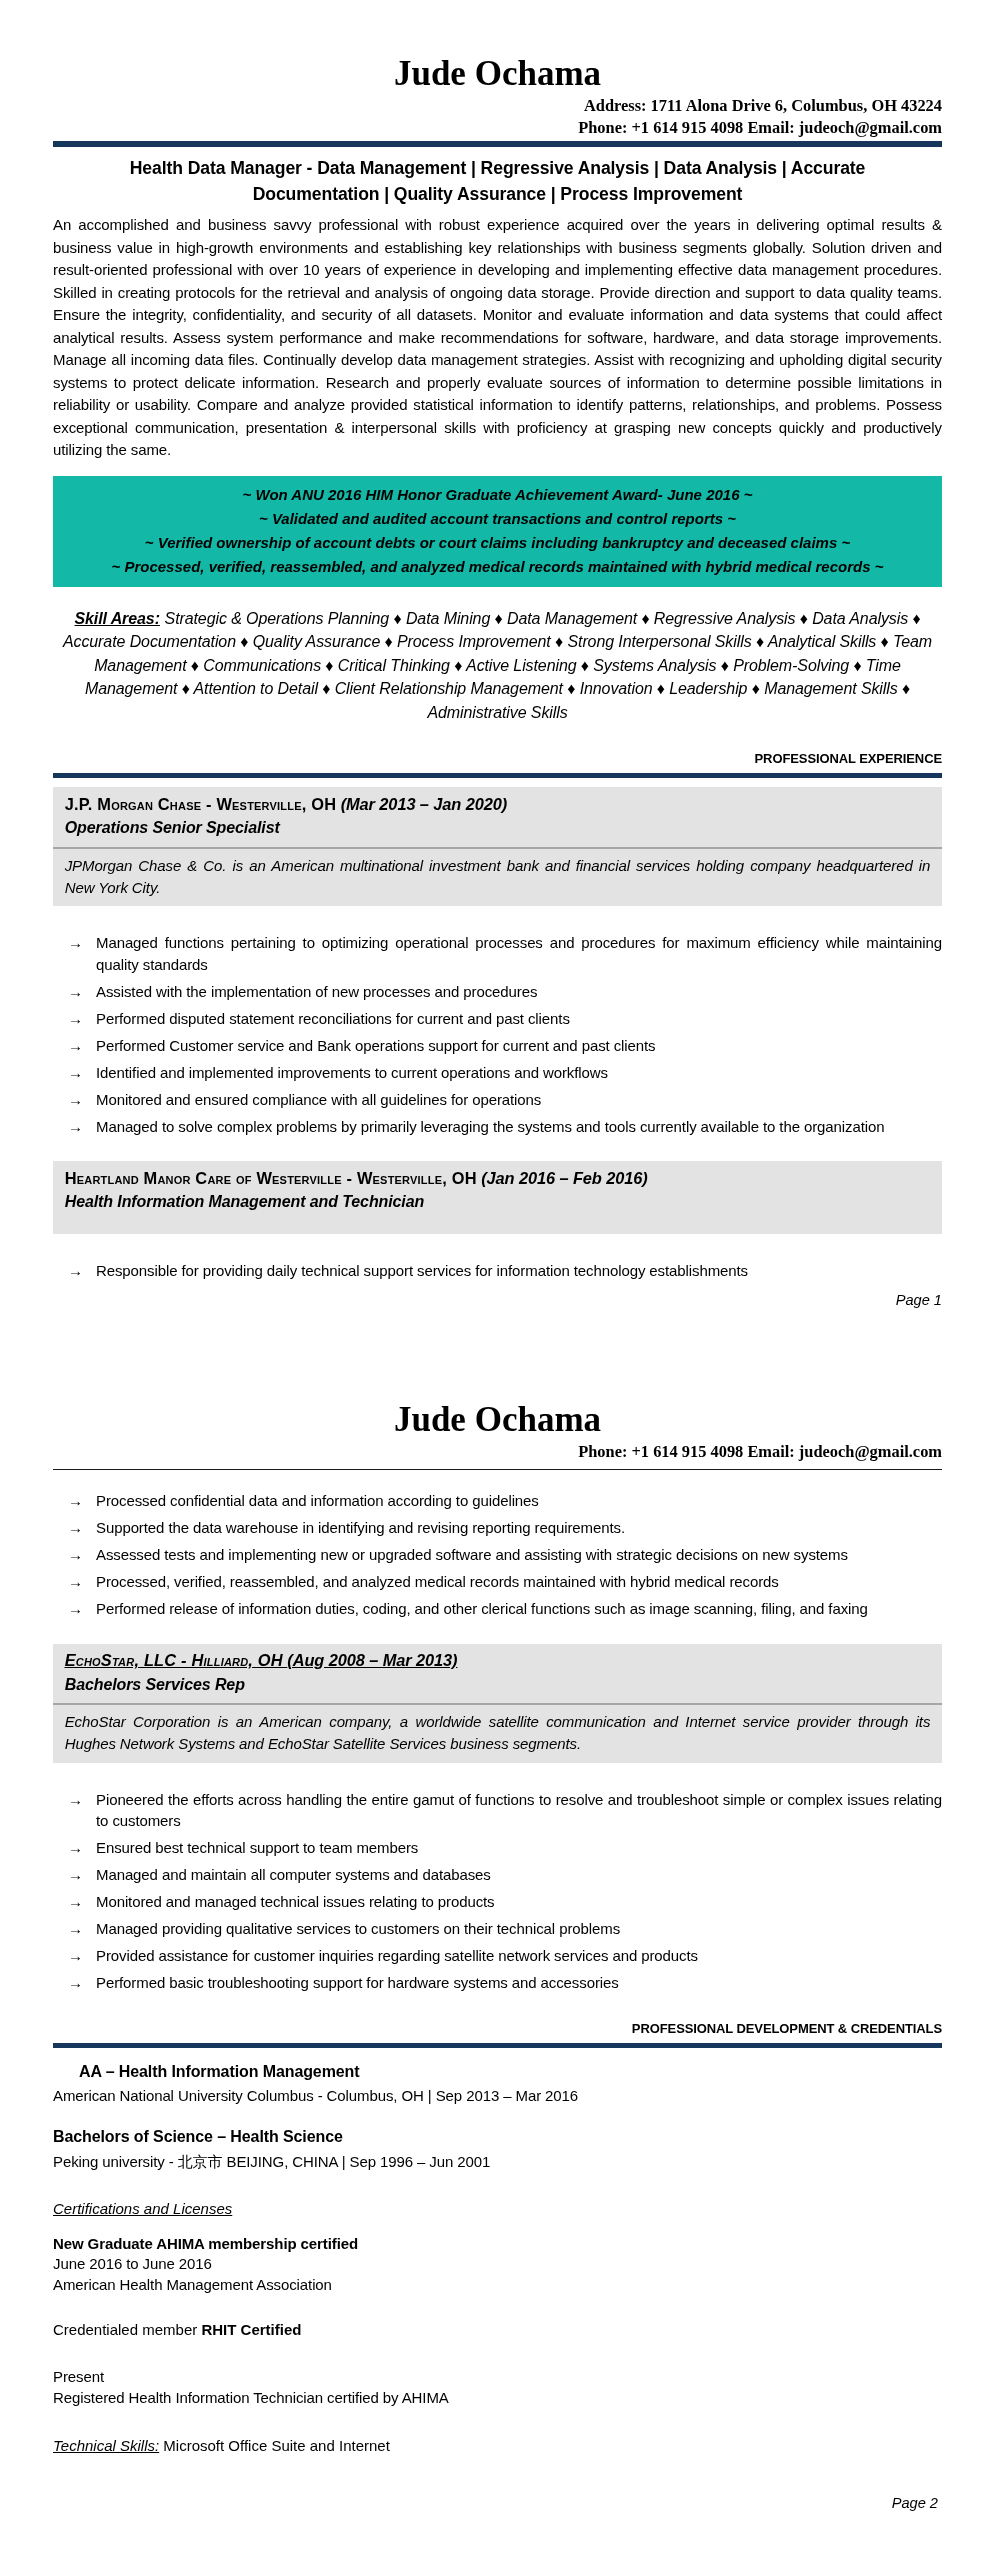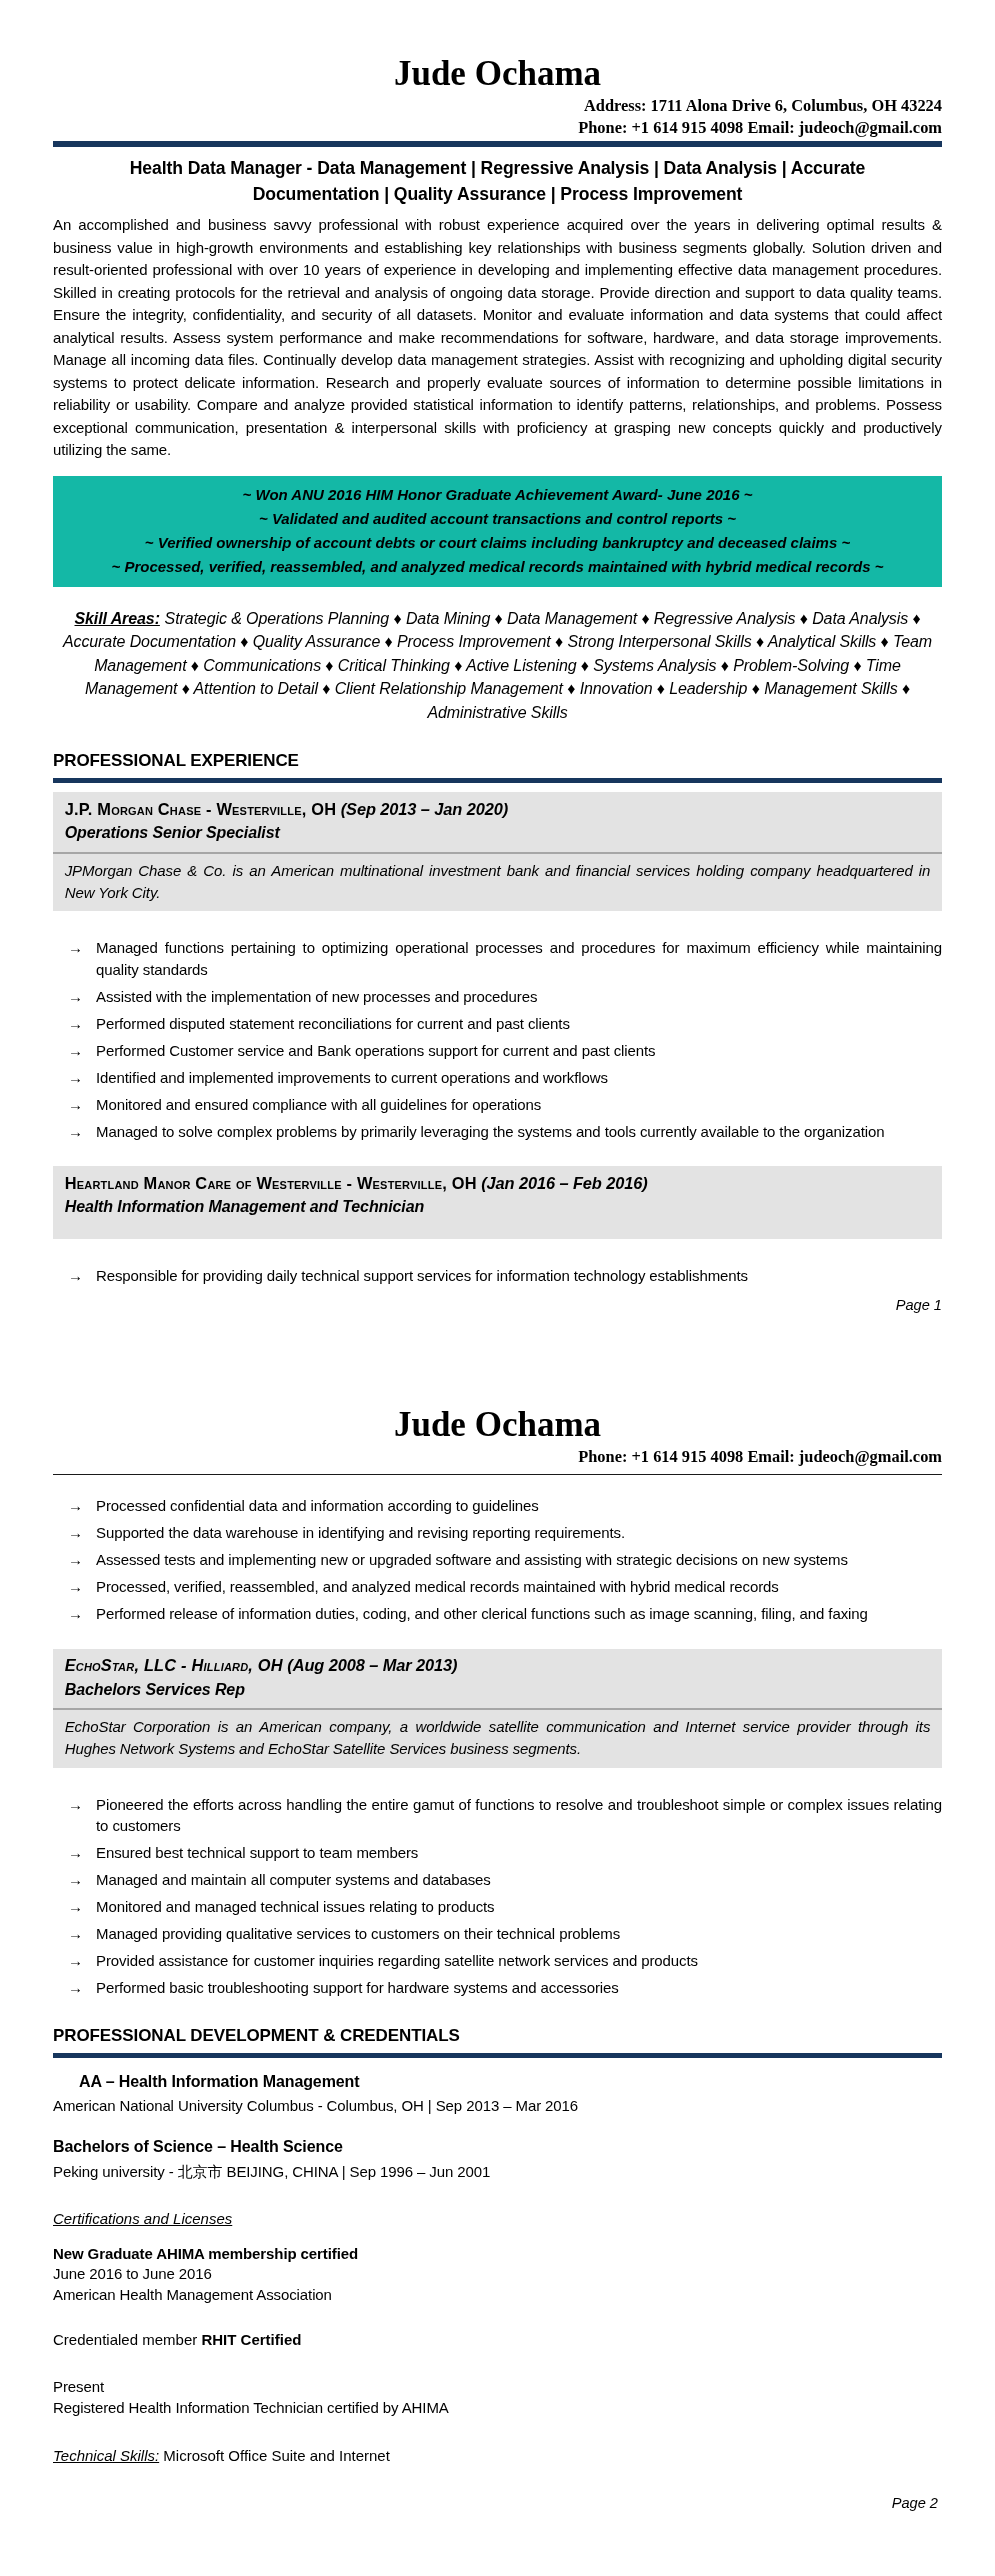--- a/index.html
+++ b/index.html
@@ -40,31 +40,31 @@
     text-align: center; font-style: italic; font-weight: bold;
     font-size: 15px; line-height: 24px;
   }
   .skills {
     margin: 20px 4.7px 0; text-align: center; font-style: italic;
     font-size: 16px; line-height: 23.4px; letter-spacing: -0.1px;
   }
   .skills-label { font-weight: bold; text-decoration: underline; margin-right: 4.7px; }
 
   .section-heading {
-    margin: 27px 0 0; text-align: left;
-    font-size: 17px; font-weight: bold; letter-spacing: -0.1px;
+    margin: 27px 0 0; text-align: right;
+    font-size: 13px; font-weight: bold; letter-spacing: -0.1px;
   }
 
   .job-card { margin-top: 9.4px; background: #e3e3e3; }
   .job-head { padding: 4.7px 11.7px 7px; }
   .job-card.with-desc .job-head { border-bottom: 2.3px solid #a6a6a6; }
   .job-card.head-only .job-head { padding-bottom: 20px; }
   .company-line { font-size: 16.4px; font-weight: bold; line-height: 24.6px; letter-spacing: -0.1px; }
   .smallcaps { font-variant: small-caps; letter-spacing: 0.2px; }
-  .company.italic, .job-card.italic-head .company-line { font-style: italic; }
+  .company.italic, .job-card.italic-head .company-line { font-style: italic; text-decoration: underline; }
   .dates { font-style: italic; }
   .job-title { font-size: 16px; font-weight: bold; font-style: italic; line-height: 23.4px; letter-spacing: -0.1px; }
   .job-desc {
     padding: 5.9px 11.7px 7.6px; font-style: italic; font-size: 15px;
     line-height: 22px; text-align: justify; letter-spacing: -0.1px;
   }
 
   .bullets { list-style: none; margin: 26px 0 0; padding: 0; }
   .bullets.tight { margin-top: 20px; }
   .bullets li {
@@ -110,21 +110,21 @@
       <div>~ Processed, verified, reassembled, and analyzed medical records maintained with hybrid medical records ~</div>
     </div>
 
     <p class="skills"><span class="skills-label">Skill Areas:</span><span>Strategic &amp; Operations Planning ♦ Data Mining ♦ Data Management ♦ Regressive Analysis ♦ Data Analysis ♦ Accurate Documentation ♦ Quality Assurance ♦ Process Improvement ♦ Strong Interpersonal Skills ♦ Analytical Skills ♦ Team Management ♦ Communications ♦ Critical Thinking ♦ Active Listening ♦ Systems Analysis ♦ Problem-Solving ♦ Time Management ♦ Attention to Detail ♦ Client Relationship Management ♦ Innovation ♦ Leadership ♦ Management Skills ♦ Administrative Skills</span></p>
 
     <h2 class="section-heading">PROFESSIONAL EXPERIENCE</h2>
     <div class="rule-navy thin"></div>
 
     <div class="job-card with-desc">
       <div class="job-head">
-        <div class="company-line"><span class="company smallcaps">J.P. Morgan Chase - Westerville, OH</span> <span class="dates">(Sep 2013 – Jan 2020)</span></div>
+        <div class="company-line"><span class="company smallcaps">J.P. Morgan Chase - Westerville, OH</span> <span class="dates">(Mar 2013 – Jan 2020)</span></div>
         <div class="job-title">Operations Senior Specialist</div>
       </div>
       <div class="job-desc">JPMorgan Chase &amp; Co. is an American multinational investment bank and financial services holding company headquartered in New York City.</div>
     </div>
 
     <ul class="bullets">
       <li>
           <span class="arrow">→</span>
           <span class="li-text">Managed functions pertaining to optimizing operational processes and procedures for maximum efficiency while maintaining quality standards</span>
         </li>

